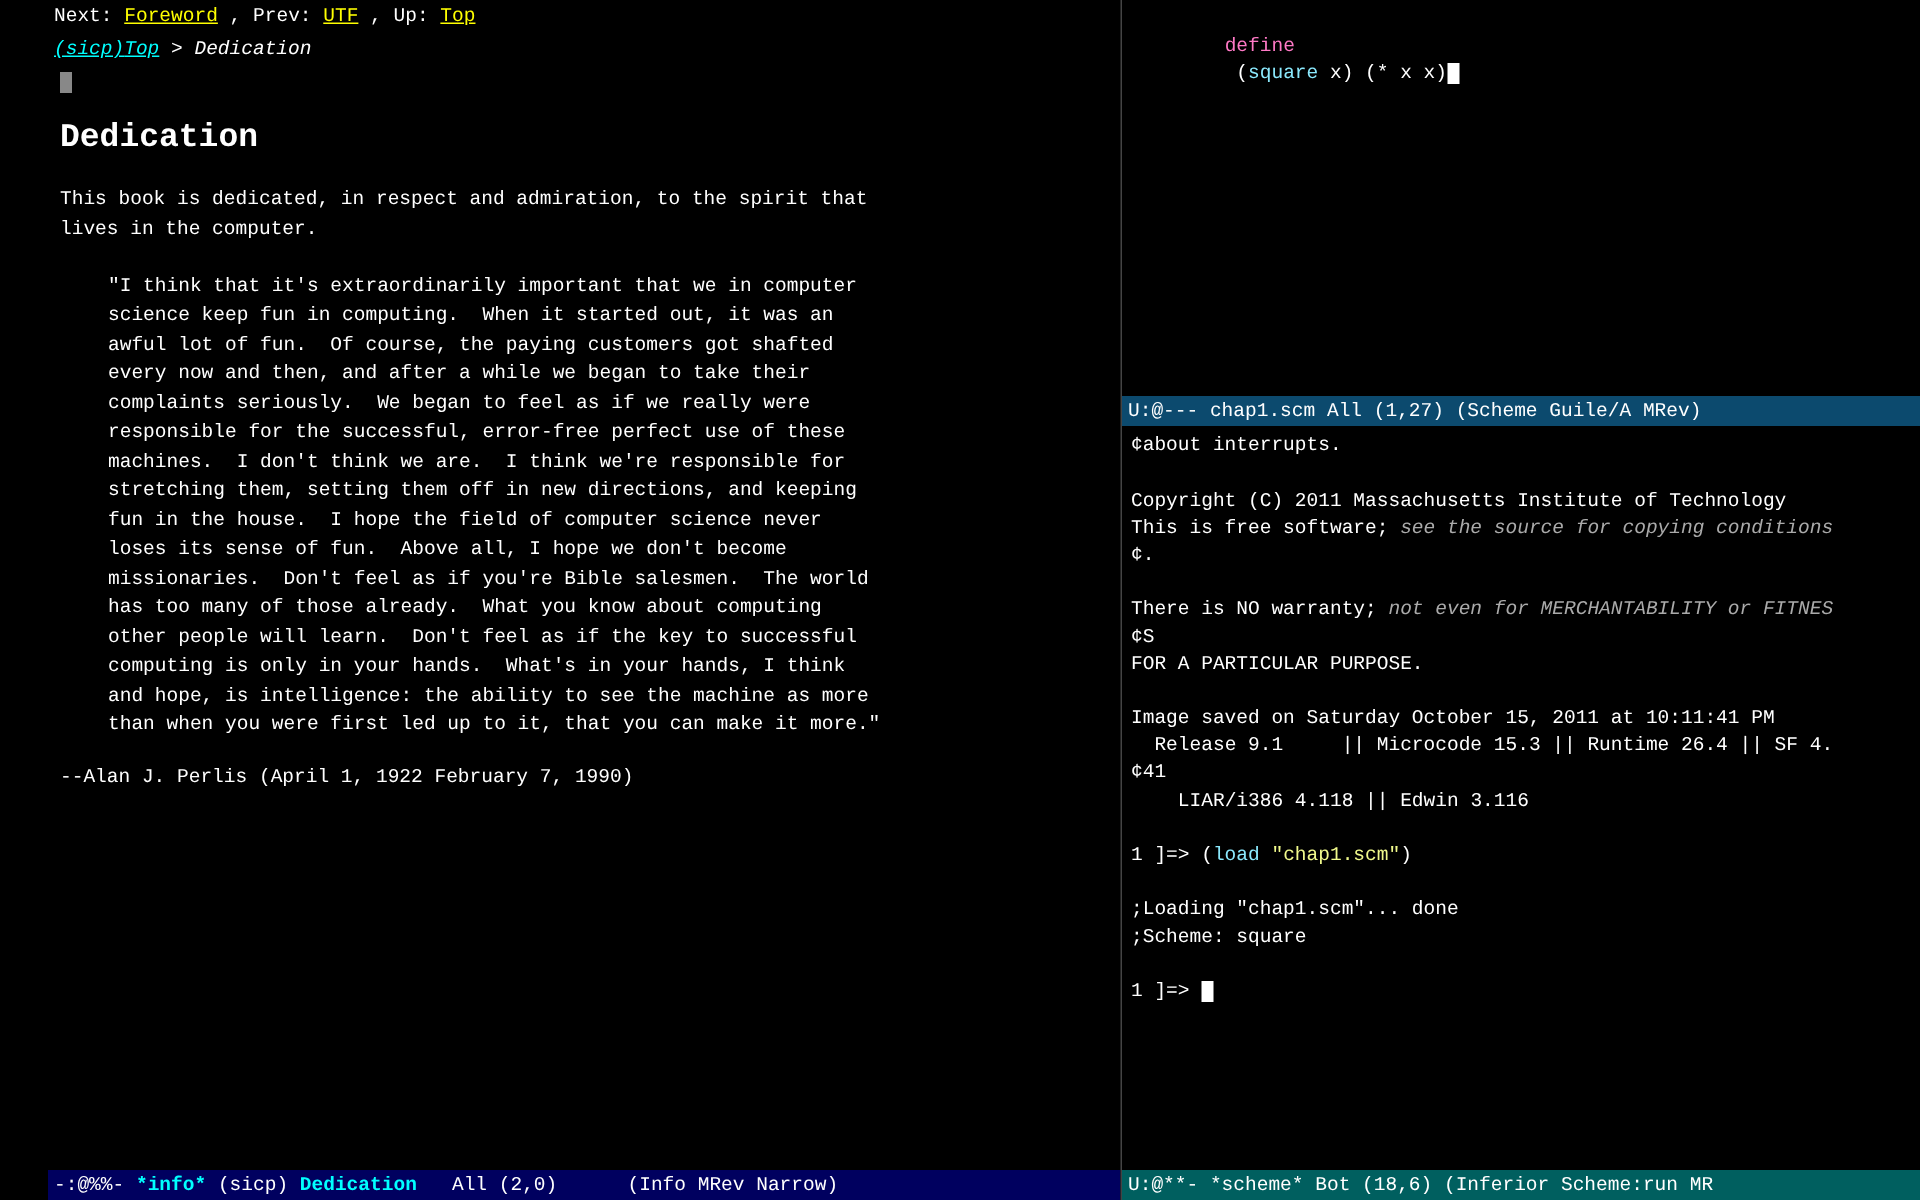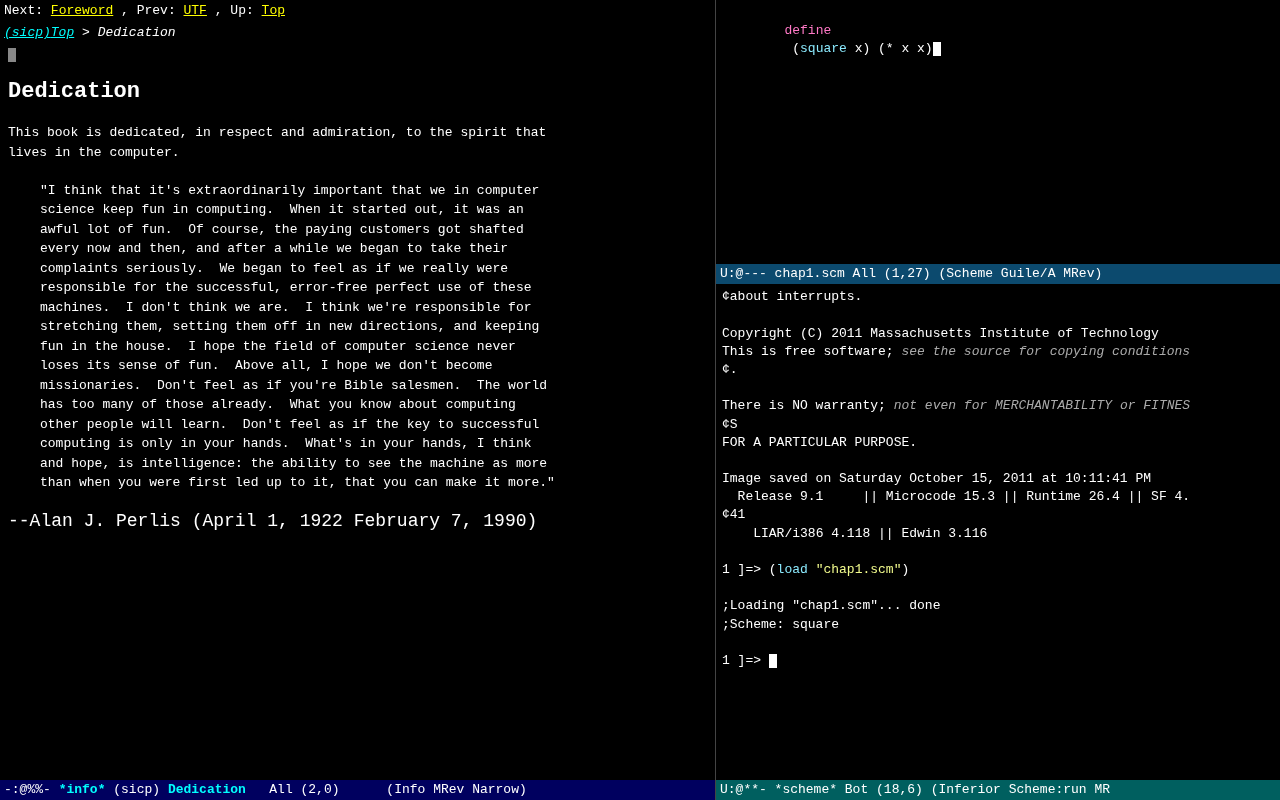--- a/index.html
+++ b/index.html
@@ -14,20 +14,21 @@
       overflow: hidden;
       display: flex;
       flex-direction: column;
     }
 
     
     .main-container {
       display: flex;
       flex: 1;
       overflow: hidden;
+      margin-left: 32px;
     }
 
     
     .left-pane {
       width: 715px;
       display: flex;
       flex-direction: column;
       background: #000;
       overflow: hidden;
     }
@@ -94,21 +95,21 @@
       color: #fff;
       font-size: 13px;
       line-height: 1.5;
       white-space: pre-wrap;
       font-family: 'Courier New', Courier, monospace;
     }
 
     .doc-attribution {
       margin-top: 16px;
       color: #fff;
-      font-size: 18px;
+      font-size: 13px;
       font-family: 'Courier New', Courier, monospace;
     }
 
     
     .mode-line-left {
       background: #00005f;
       color: #fff;
       padding: 1px 4px;
       font-size: 13px;
       white-space: nowrap;

